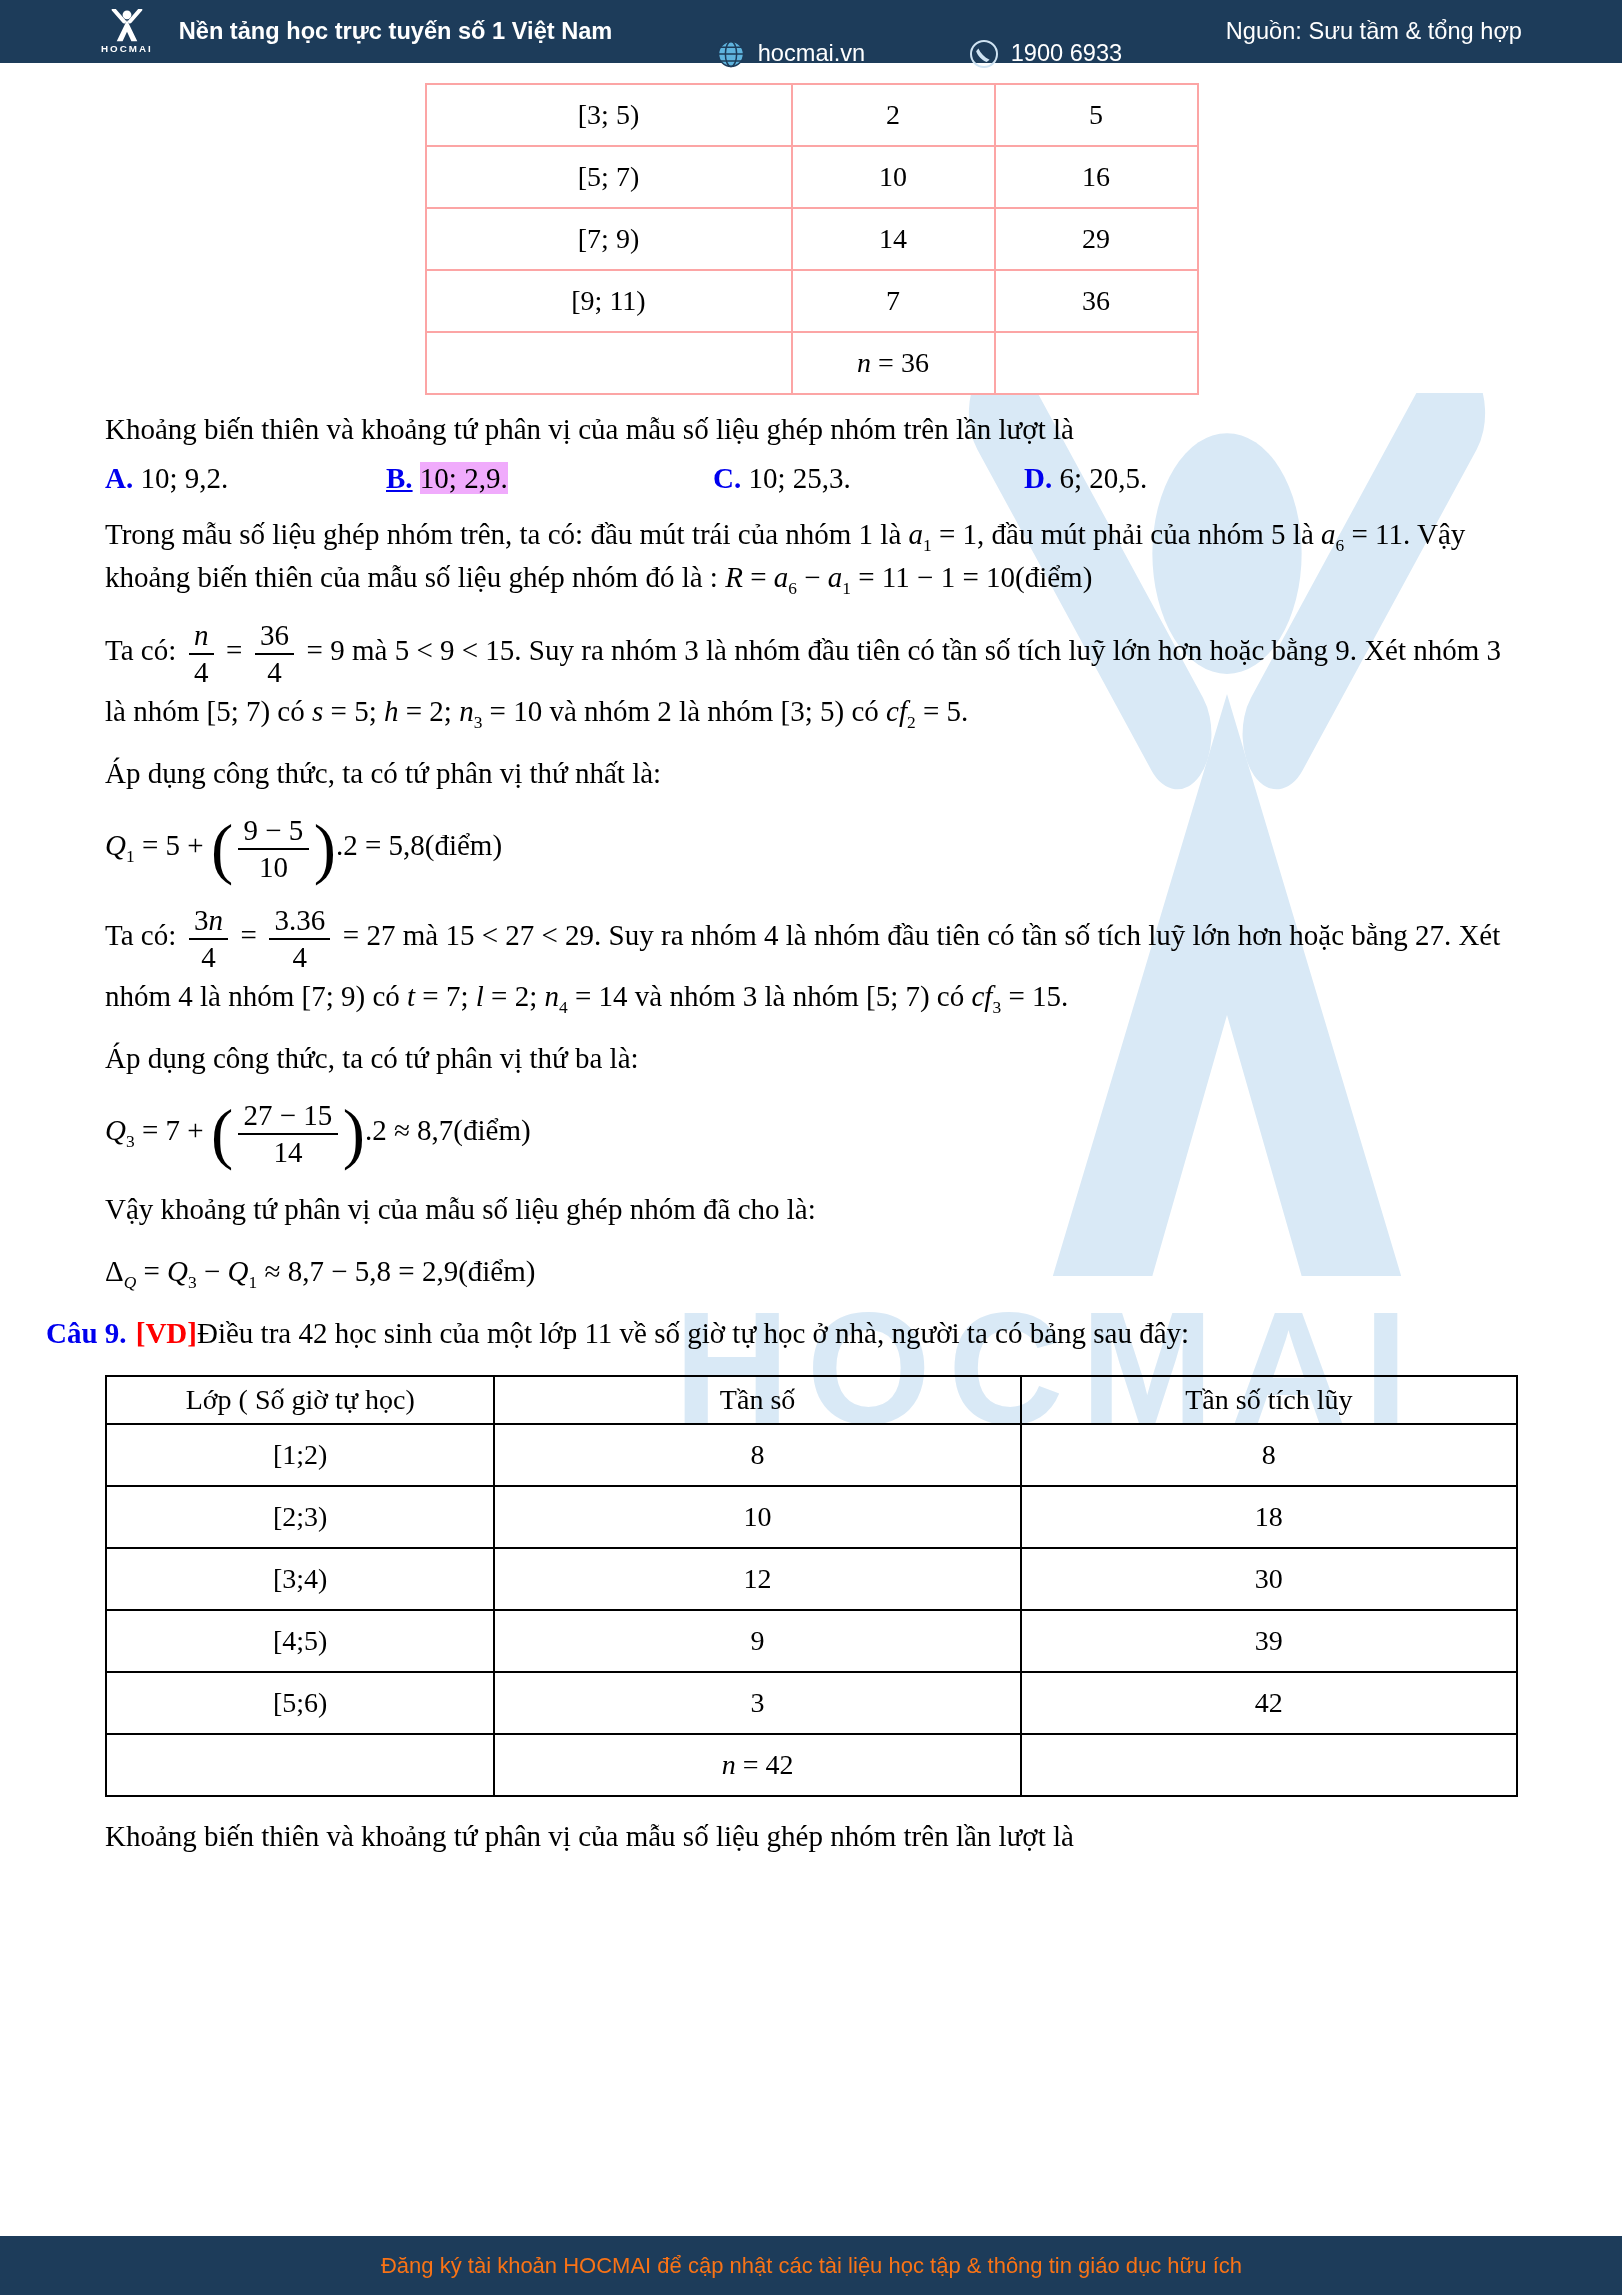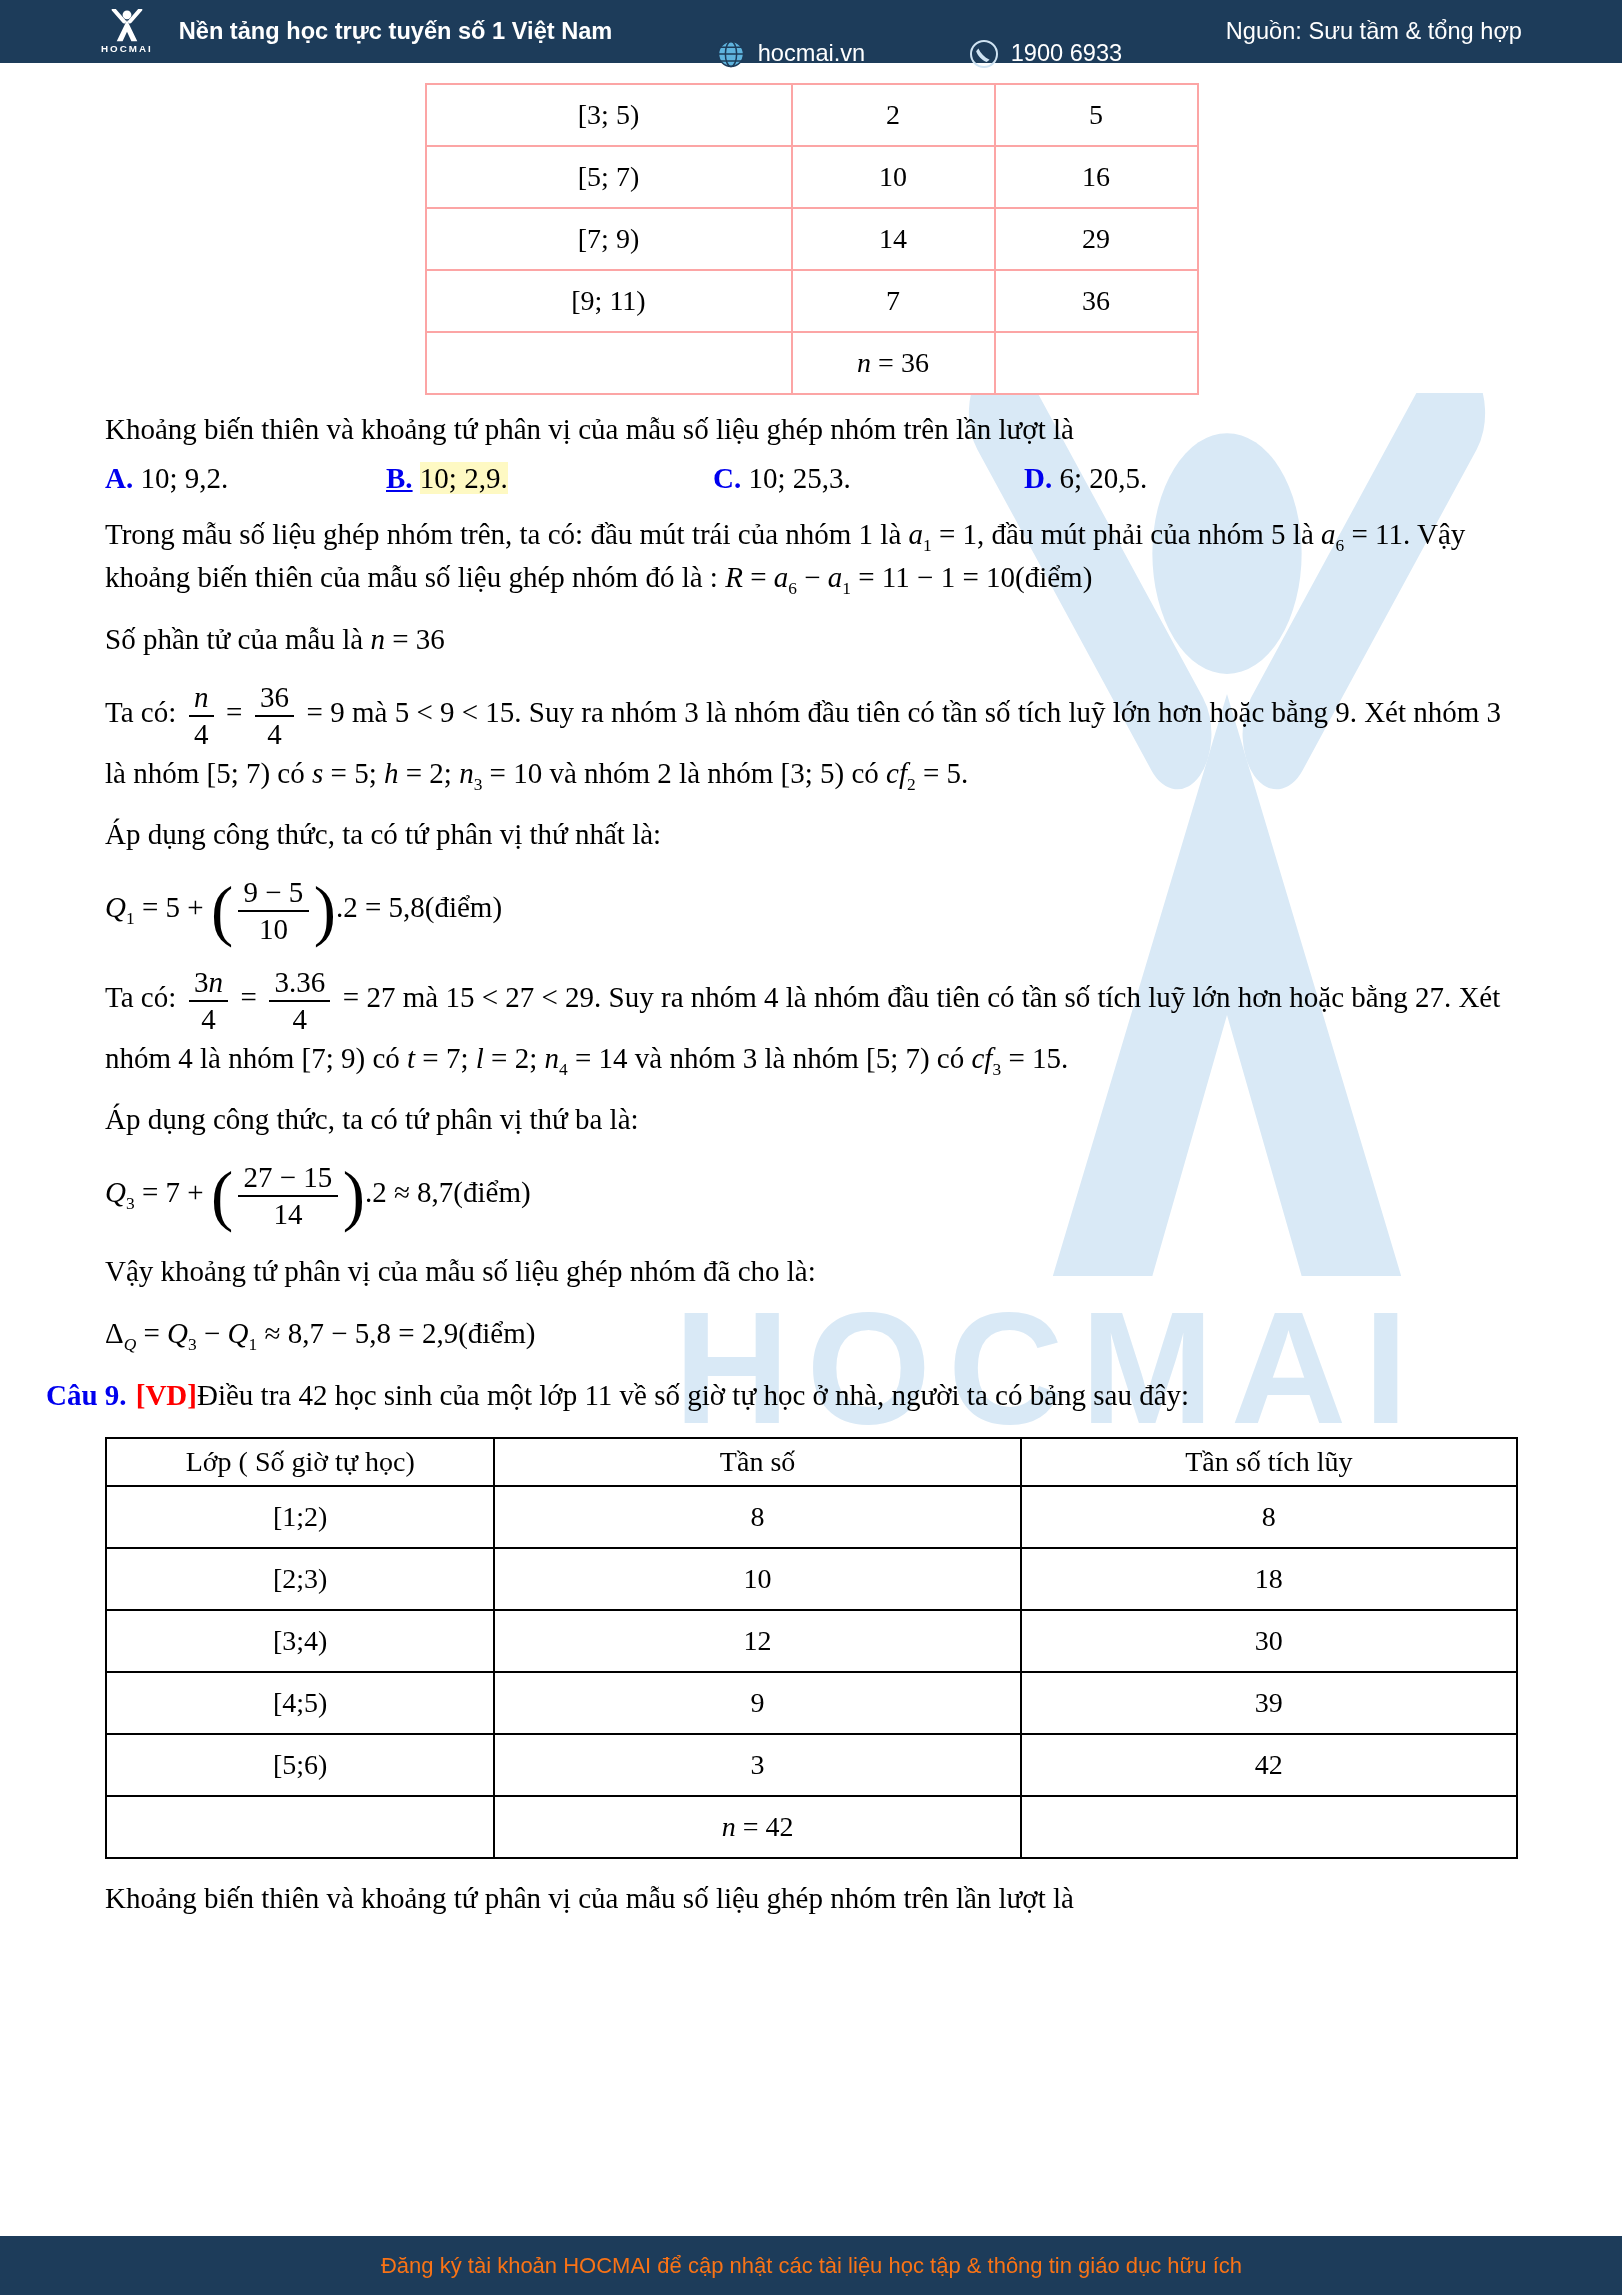--- a/index.html
+++ b/index.html
@@ -58,21 +58,21 @@
   .prompt { margin-top: 18.3px; }
   .options { display: flex; margin-top: 15.7px; }
   .opt { display: inline-block; }
   .opt-a { width: 281px; } .opt-b { width: 327px; } .opt-c { width: 311px; }
   .sol-head { margin-top: 19.6px; text-align: center; color: #0000ee; font-weight: bold; }
   .formula { margin-top: 21px; }
   .q9 { margin: 29px 0 0 -59px; }
 
   .ol { color: #0000ee; font-weight: bold; }
   .u { text-decoration: underline; }
-  .hl { background: #fef9c3; text-align: right; }
+  .hl { background: #f0abfc; text-align: right; }
   .qnum { color: #0000ee; font-weight: bold; margin-right: 9.2px; }
   .vd { color: #ff0000; font-weight: bold; }
 
   sub { font-size: 0.6em; line-height: 0; }
   .frac {
     display: inline-flex; flex-direction: column; text-align: center;
     vertical-align: middle; margin: 0 5.2px; line-height: 1.2;
   }
   .frac .fn, .frac .fd { padding: 0 5.2px; }
   .frac .fd { border-top: 2px solid #000; }
@@ -166,21 +166,20 @@
 
     <div class="options">
       <span class="opt opt-a"><span class="ol">A.</span> 10; 9,2.</span>
       <span class="opt opt-b"><span class="ol u">B.</span> <span class="hl">10; 2,9.</span></span>
       <span class="opt opt-c"><span class="ol">C.</span> 10; 25,3.</span>
       <span class="opt opt-d"><span class="ol">D.</span> 6; 20,5.</span>
     </div>
 
 
     <p class="doc">Trong mẫu số liệu ghép nhóm trên, ta có: đầu mút trái của nhóm 1 là <i>a</i><sub>1</sub> = 1, đầu mút phải của nhóm 5 là <i>a</i><sub>6</sub> = 11. Vậy khoảng biến thiên của mẫu số liệu ghép nhóm đó là : <i>R</i> = <i>a</i><sub>6</sub> − <i>a</i><sub>1</sub> = 11 − 1 = 10(điểm)</p>
-    <p class="doc">Số phần tử của mẫu là <i>n</i> = 36</p>
     <p class="doc">Ta có: <span class="frac">
           <span class="fn"><i>n</i></span>
           <span class="fd">4</span>
         </span> = <span class="frac">
           <span class="fn">36</span>
           <span class="fd">4</span>
         </span> = 9 mà 5 &lt; 9 &lt; 15. Suy ra nhóm 3 là nhóm đầu tiên có tần số tích luỹ lớn hơn hoặc bằng 9. Xét nhóm 3 là nhóm [5; 7) có <i>s</i> = 5; <i>h</i> = 2; <i>n</i><sub>3</sub> = 10 và nhóm 2 là nhóm [3; 5) có <i>cf</i><sub>2</sub> = 5.</p>
     <p class="doc">Áp dụng công thức, ta có tứ phân vị thứ nhất là:</p>
     <p class="doc formula"><i>Q</i><sub>1</sub> = 5 + <span class="big">(</span><span class="frac">
           <span class="fn">9 − 5</span>

